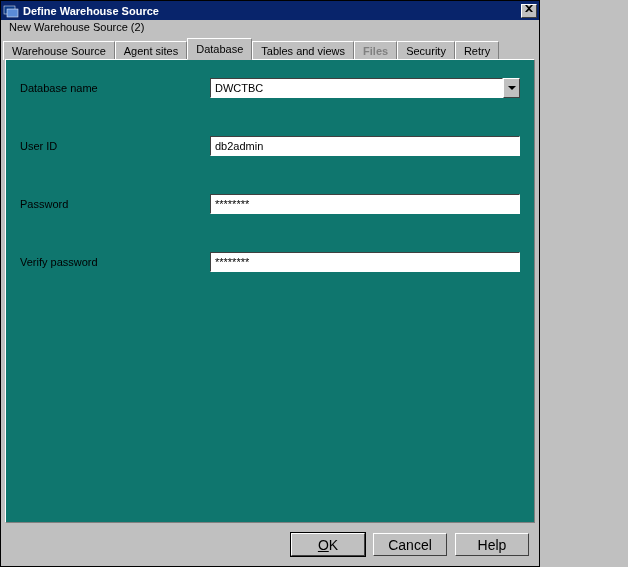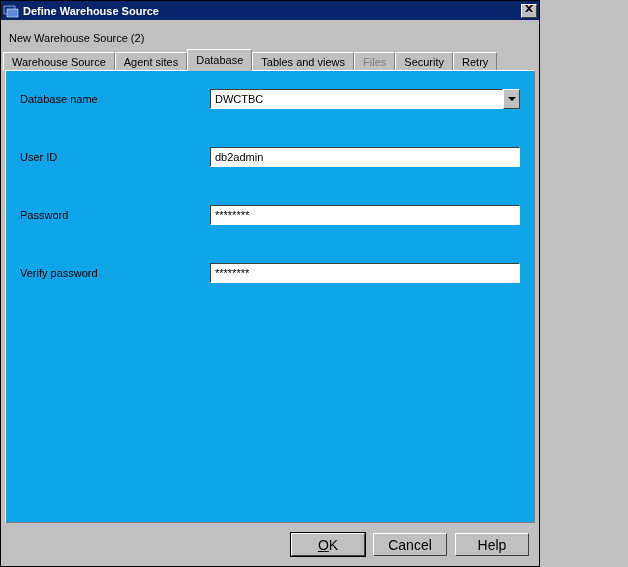--- a/index.html
+++ b/index.html
@@ -43,21 +43,21 @@
     border-bottom-color: #404040;
     color: #000;
     font-size: 10px;
     font-family: Arial, sans-serif;
     font-weight: bold;
     text-align: center;
     line-height: 12px;
     cursor: default;
   }
   .subtitle {
-    padding: 12px 8px 2px 8px;
+    padding: 1px 8px 2px 8px;
     color: #000;
   }
   .tabstrip {
     display: flex;
     align-items: flex-end;
     padding: 0 2px;
     margin-top: 2px;
     position: relative;
   }
   .tab {
@@ -72,28 +72,28 @@
     position: relative;
     top: 1px;
   }
   .tab.active {
     border-bottom: 1px solid #c0c0c0;
     z-index: 2;
     top: 1px;
     padding-top: 4px;
     padding-bottom: 4px;
   }
-  .tab.disabled { color: #808080; }
+  .tab.disabled { color: #808080; font-weight: bold; }
   .tabpanel {
     flex: 1;
     margin: 0 4px 4px 4px;
     border: 1px solid #fff;
     border-right-color: #808080;
     border-bottom-color: #808080;
-    background: #0ea5e9;
+    background: #0f766e;
     padding: 18px 14px;
     position: relative;
   }
   .row {
     display: flex;
     align-items: center;
     margin-bottom: 38px;
   }
   .row label {
     width: 190px;

